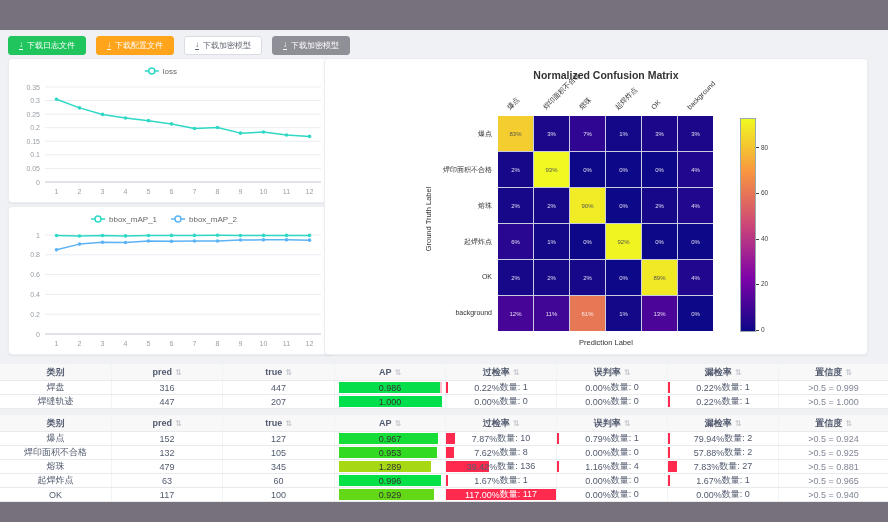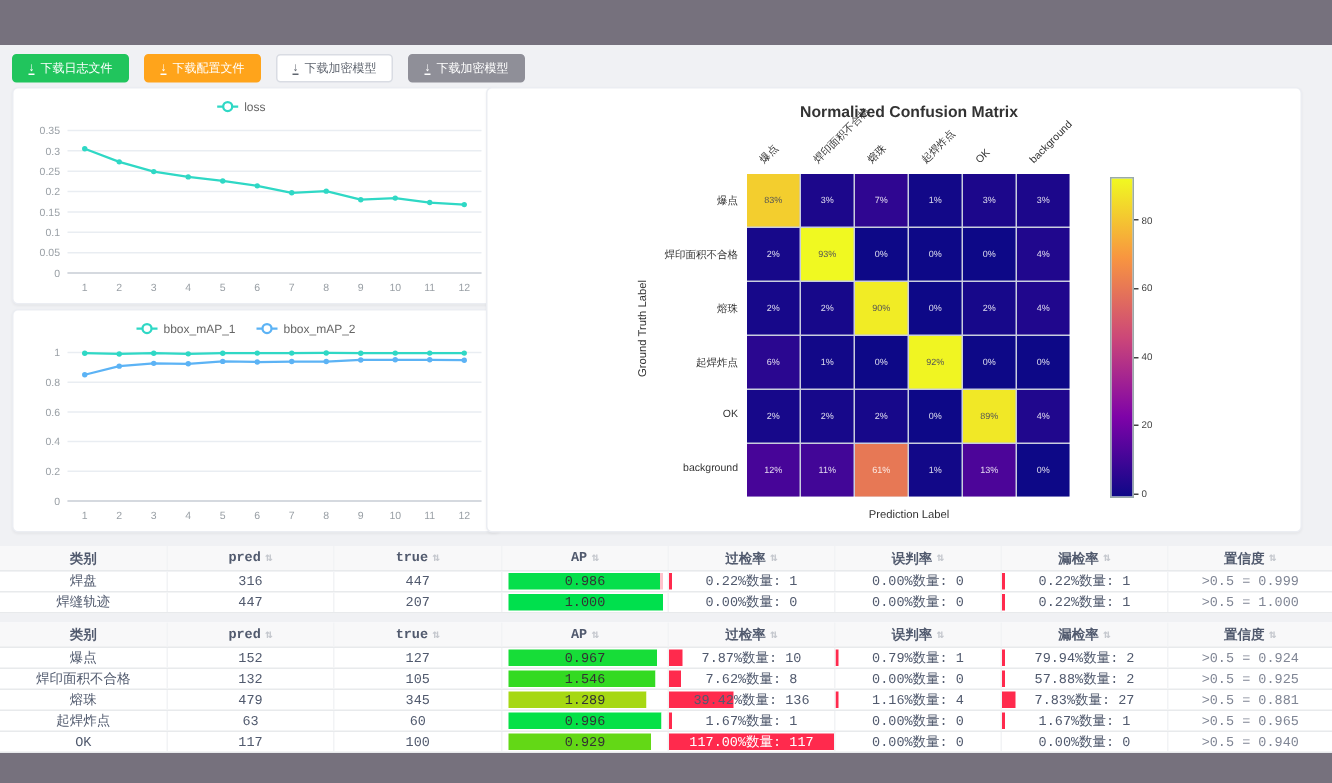--- a/index.html
+++ b/index.html
@@ -34,21 +34,21 @@
   .cm-ylabel{position:absolute;left:103px;top:160px;font-size:7.5px;color:#333;
     transform:translate(-50%,-50%) rotate(-90deg);white-space:nowrap;}
   .cbar{position:absolute;left:415px;top:59px;width:14px;height:212px;border:1px solid #9aa;
     background:linear-gradient(to top,#0d0887 0%,#7e03a8 25%,#cc4778 50%,#f89540 75%,#f0f921 100%);}
   .cbar-tick{position:absolute;font-size:6.5px;color:#444;white-space:nowrap;}
   .cbar-tick i{display:inline-block;width:3px;height:1px;background:#444;vertical-align:middle;
     margin-right:2px;font-style:normal;}
   .tables{position:absolute;left:0;top:364px;width:888px;}
   .tbl{background:#fff;margin-bottom:6px;}
   .trow{display:grid;grid-template-columns:112px 111px 112px 111px 111px 111px 111px 1fr;
-    align-items:stretch;font-family:Liberation Mono, monospace;}
+    align-items:stretch;}
   .thead{background:#f8f8f9;border-bottom:1px solid #e8eaec;}
   .thead .tcell{height:16px;font-weight:bold;color:#515a6e;}
   .tbody-row{border-bottom:1px solid #e8eaec;}
   .tcell{display:flex;align-items:center;justify-content:center;font-size:9px;
     color:#515a6e;height:13px;border-right:1px solid #f2f3f5;position:relative;overflow:hidden;}
   .tcell:last-child{border-right:none;}
   .sort-ico{font-size:8px;color:#c5c8ce;margin-left:3px;}
   .apwrap{position:relative;width:103px;height:11px;display:flex;}
   .apbar{height:100%;}
   .aptext{position:absolute;left:0;top:0;width:100%;height:100%;display:flex;
@@ -436,21 +436,21 @@
         <div class="tcell conf">&gt;0.5 = 0.924</div>
       </div>
       <div class="trow tbody-row">
         <div class="tcell ">焊印面积不合格</div>
         <div class="tcell ">132</div>
         <div class="tcell ">105</div>
         <div class="tcell ">
           <div class="apwrap">
             <div class="apbar" style="width: 95.3%; background: rgb(51, 218, 34);"></div>
             <div class="apbar" style="flex: 1 1 0%; background: rgb(255, 255, 255);"></div>
-            <span class="aptext">1.546</span>
+            <span class="aptext">0.953</span>
           </div>
         </div>
         <div class="tcell ">
           <div class="ratebar" style="width: calc(7.62%); min-width: 1.5px;"></div>
           <span class="ratetext">
             <span>7.62%</span>
             <span>数量: 8</span>
           </span>
         </div>
         <div class="tcell ">

